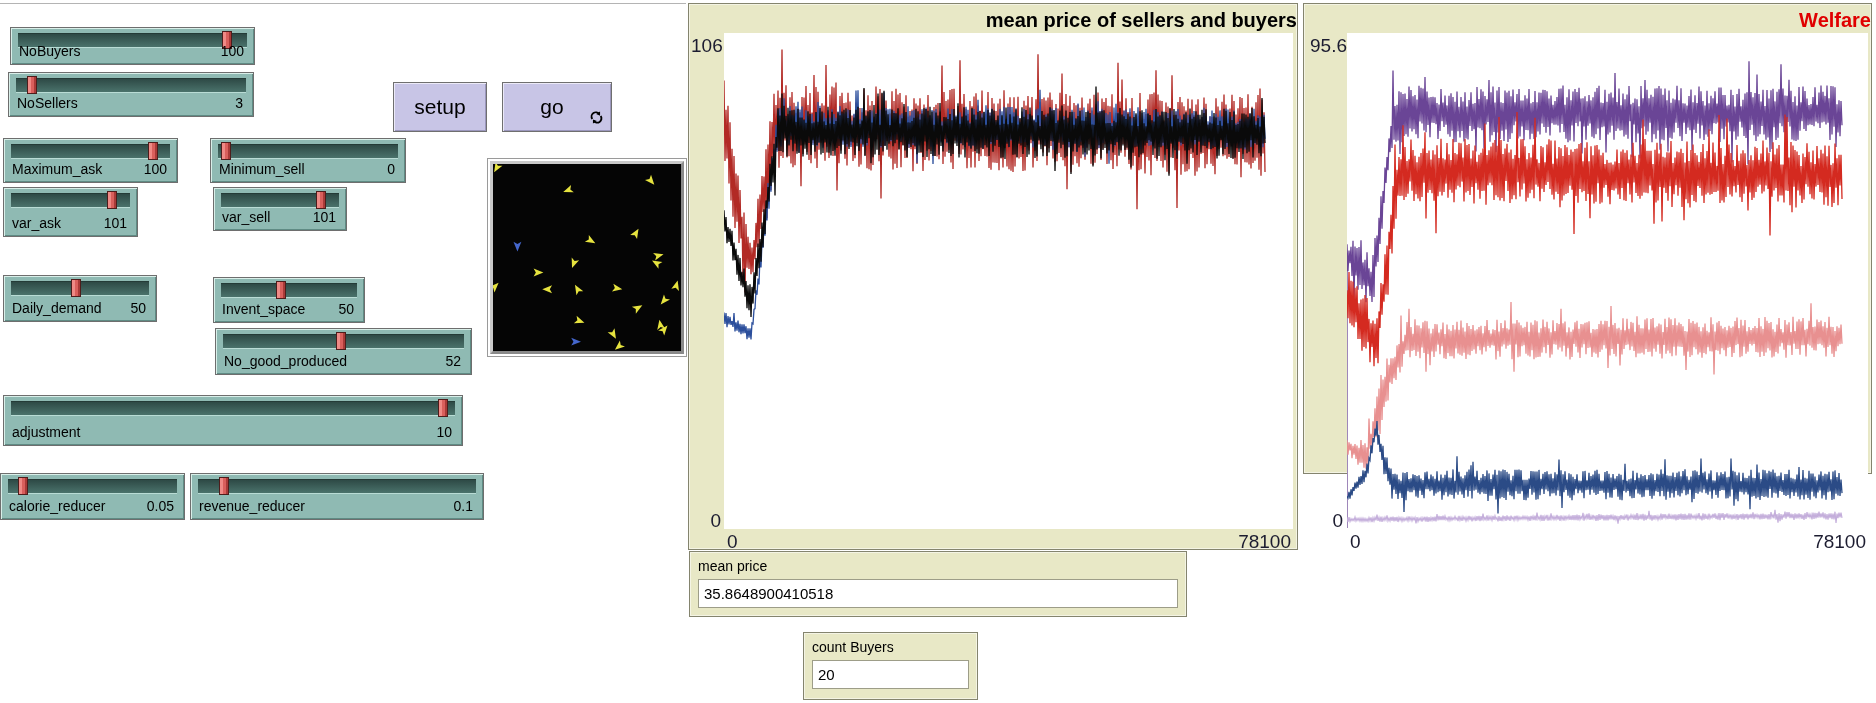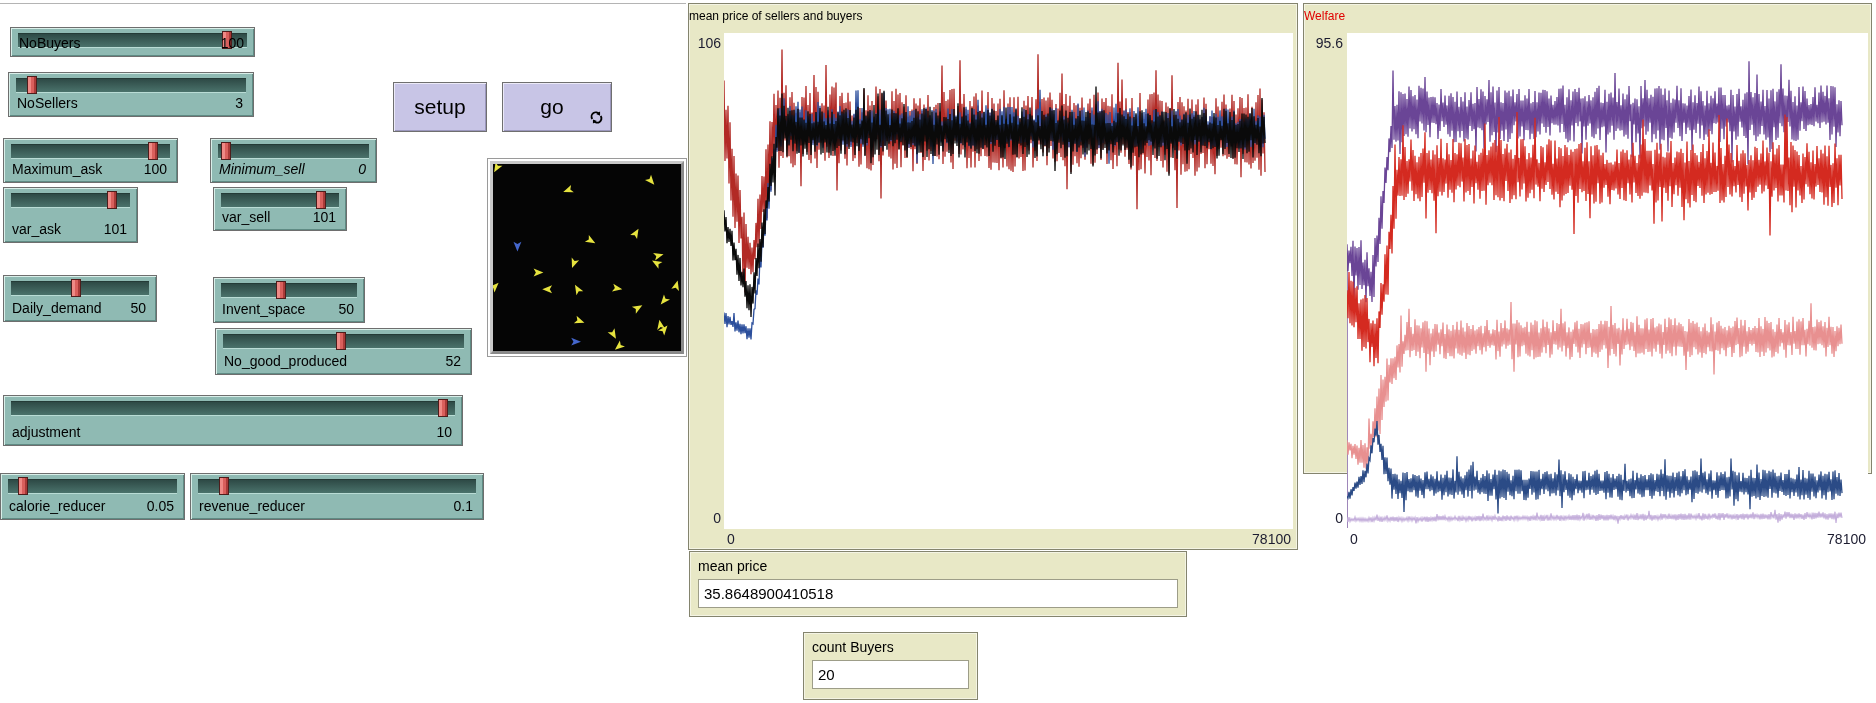--- a/index.html
+++ b/index.html
@@ -41,69 +41,69 @@
   .world-frame{
     width:100%;height:100%;box-sizing:border-box;
     border:3px solid;border-color:#c9c9c9 #8a8a8a #8a8a8a #c9c9c9;background:#050505;
   }
   .world-frame svg{display:block;width:100%;height:100%;}
   
   .plot{
     position:absolute;background:#e8e8c6;border:1px solid #84846e;box-sizing:border-box;
     box-shadow:0 0 0 1px #f4f4e4 inset;
   }
-  .plot-title{position:absolute;top:5px;left:0;right:0;text-align:left;font-size:12px;font-weight:normal;}
+  .plot-title{position:absolute;top:5px;left:0;right:0;text-align:right;font-size:20px;font-weight:bold;}
   .plot--welfare .plot-title{color:#e00000;}
   .plot-area{position:absolute;background:#ffffff;overflow:hidden;}
   .plot-area svg{display:block;}
-  .ylab,.xlab{position:absolute;font-size:14px;color:#1c1c30;}
+  .ylab,.xlab{position:absolute;font-size:19px;color:#1c1c30;}
   .ylab{width:30px;text-align:right;}
   
   .monitor{
     position:absolute;background:#e8e8c6;border:1px solid #84846e;box-sizing:border-box;
     box-shadow:0 0 0 1px #f4f4e4 inset;
   }
   .monitor .m-label{position:absolute;left:8px;top:6px;font-size:14px;white-space:nowrap;}
   .monitor .m-field{
     position:absolute;left:8px;right:8px;top:27px;height:29px;background:#fff;
     border:1px solid #9d9d88;box-sizing:border-box;font-size:15px;
     display:flex;align-items:center;padding-left:5px;
   }
 </style>
 </head>
 <body>
 
 <div id="app">
   <div class="hairline" style="left:0;top:3px;width:686px;height:1px;"></div>
 
-  <div class="slider" style="left:10px;top:27px;width:245px;height:30px;">
+  <div class="slider" style="left:10px;top:27px;width:245px;height:38px;">
     <div class="track"></div>
     <div class="thumb" style="left: 210.67px;"></div>
     <div class="s-label">NoBuyers</div>
     <div class="s-value">100</div>
   </div>
   <div class="slider" style="left:8px;top:72px;width:246px;height:45px;">
     <div class="track"></div>
     <div class="thumb" style="left: 18px;"></div>
     <div class="s-label">NoSellers</div>
     <div class="s-value">3</div>
   </div>
   <div class="slider" style="left:3px;top:138px;width:175px;height:45px;">
     <div class="track"></div>
     <div class="thumb" style="left: 144.08px;"></div>
     <div class="s-label">Maximum_ask</div>
     <div class="s-value">100</div>
   </div>
-  <div class="slider" style="left:210px;top:138px;width:167px;height:45px;font-style:italic;">
+  <div class="slider" style="left:210px;top:138px;width:196px;height:45px;">
     <div class="track"></div>
     <div class="thumb" style="left: 9.82px;"></div>
     <div class="s-label">Minimum_sell</div>
     <div class="s-value">0</div>
   </div>
-  <div class="slider" style="left:3px;top:187px;width:135px;height:56px;text-decoration:underline;">
+  <div class="slider" style="left:3px;top:187px;width:135px;height:50px;text-decoration:underline;">
     <div class="track"></div>
     <div class="thumb" style="left: 102.92px;"></div>
     <div class="s-label">var_ask</div>
     <div class="s-value">101</div>
   </div>
   <div class="slider" style="left:213px;top:187px;width:134px;height:44px;">
     <div class="track"></div>
     <div class="thumb" style="left: 102.04px;"></div>
     <div class="s-label">var_sell</div>
     <div class="s-value">101</div>

